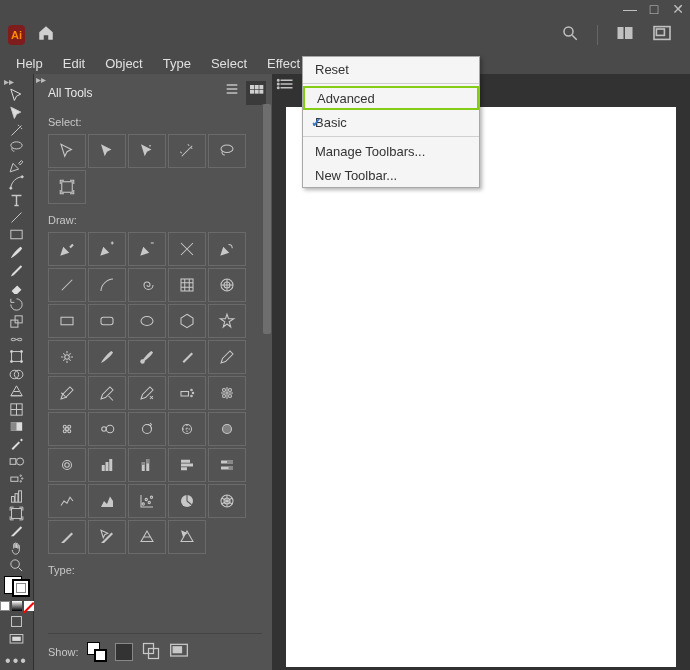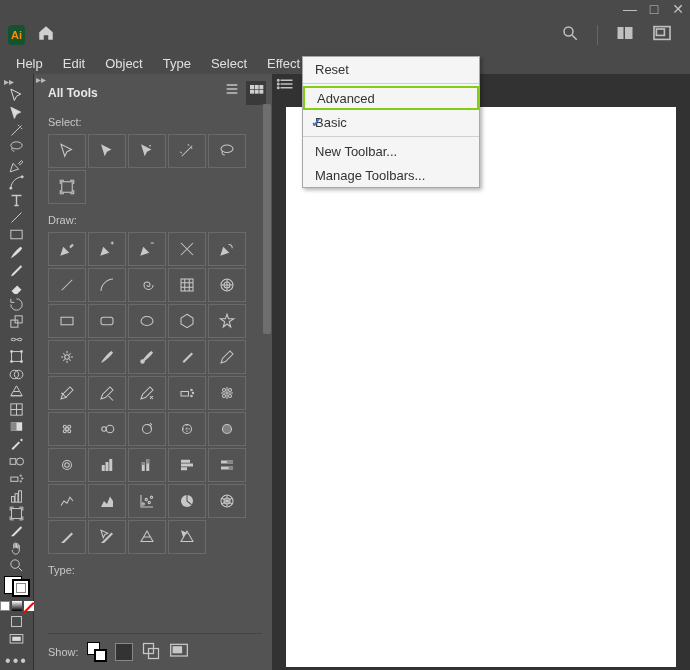--- a/index.html
+++ b/index.html
@@ -1,20 +1,20 @@
 <!DOCTYPE html>
 <html><head>
 <meta charset="utf-8">
 <style>
 *{margin:0;padding:0;box-sizing:border-box;font-family:Arial,sans-serif;user-select:none}
 body{background:#4a4a4a;width:690px;height:670px;overflow:hidden;position:relative}
 .titlebar{height:18px;background:#4a4a4a;display:flex;justify-content:flex-end;align-items:center;padding-right:4px;gap:8px}
 .titlebar span{color:#c0c0c0;font-size:14px;width:16px;text-align:center;line-height:14px}
 .appbar{height:34px;background:#4a4a4a;display:flex;align-items:center;padding:0 8px;gap:12px}
-.ai-badge{background:#14532d;color:#ff8c00;font-size:11px;font-weight:bold;padding:4px 3px;border-radius:4px}
+.ai-badge{background:#7f1d1d;color:#ff8c00;font-size:11px;font-weight:bold;padding:4px 3px;border-radius:4px}
 .home-icon{color:#d0d0d0}
 .appbar-right{margin-left:auto;display:flex;align-items:center;gap:18px;color:#c0c0c0;padding-right:10px}
 .menubar{height:22px;background:#4a4a4a;display:flex;align-items:center;padding:0 6px;gap:0}
 .menu-item{color:#e0e0e0;font-size:13px;padding:2px 10px}
 .content{display:flex;height:calc(670px - 18px - 34px - 22px);position:relative}
 .toolbar{width:34px;background:#4a4a4a;display:flex;flex-direction:column;align-items:center;padding-top:2px;gap:0;border-right:1px solid #2f2f2f}
 .tb-btn{width:28px;height:22px;display:flex;align-items:center;justify-content:center;color:#c8c8c8;position:relative}
 .tb-btn.sel{color:#e8e8e8}
 .tb-btn svg{width:17px;height:17px;stroke:currentColor;fill:none;stroke-width:1.4}
 .dots3{color:#c8c8c8;font-size:16px;letter-spacing:2px;margin-top:4px}
@@ -22,21 +22,21 @@
 .fillstroke .f{position:absolute;top:0;left:0;width:18px;height:18px;background:#fff;border:1px solid #000}
 .fillstroke .s{position:absolute;bottom:0;right:0;width:18px;height:18px;border:2px solid #000;background:#fff}
 .fillstroke .s::after{content:"";position:absolute;inset:2px;border:1px solid #888}
 .smallsw{display:flex;gap:2px;margin-bottom:2px}
 .smallsw span{width:10px;height:10px;display:inline-block}
 .none-red{background:#fff;position:relative}
 .none-red::after{content:"";position:absolute;left:0;top:50%;width:140%;border-top:2px solid red;transform:rotate(-45deg) translate(-15%,-50%)}
 .panel{width:238px;background:#535353;display:flex;flex-direction:column;padding:6px 6px 0 14px;position:relative}
 .panel-chev{position:absolute;left:2px;top:0;color:#bbb;font-size:10px}
 .panel-header{display:flex;align-items:center;justify-content:space-between;height:26px}
-.panel-title{color:#e8e8e8;font-size:12px;font-weight:bold}
+.panel-title{color:#e8e8e8;font-size:12px;font-weight:normal}
 .view-icons{display:flex;gap:6px;color:#d0d0d0}
 .view-icons .active{background:#3a3a3a;padding:2px}
 .section-label{color:#c8c8c8;font-size:11px;font-weight:normal;margin-top:10px;margin-bottom:6px}
 .tool-grid{display:flex;flex-wrap:wrap;gap:2px}
 .tool-cell{width:38px;height:34px;border:1px solid #6a6a6a;display:flex;align-items:center;justify-content:center;color:#c8c8c8;background:#535353}
 .tool-cell svg{width:18px;height:18px;stroke:currentColor;fill:none;stroke-width:1.4}
 .tool-cell.fillwhite svg{fill:currentColor;stroke:none}
 .panel-scroll{position:absolute;right:0;top:30px;bottom:10px;width:10px;background:#535353}
 .panel-scroll .thumb{position:absolute;top:0;width:8px;height:230px;background:#6e6e6e;border-radius:2px;left:1px}
 .panel-footer{display:flex;align-items:center;gap:8px;color:#c8c8c8;font-size:11px;padding:7px 0;margin-top:auto;border-top:1px solid #444}
@@ -661,15 +661,15 @@
     </div>
   </div>
 </div>
 
 <div class="context-menu">
   <div class="cm-item">Reset</div>
   <div class="cm-sep"></div>
   <div class="cm-item cm-highlight">Advanced</div>
   <div class="cm-item cm-check">Basic</div>
   <div class="cm-sep"></div>
+  <div class="cm-item">Manage Toolbars...</div>
   <div class="cm-item">New Toolbar...</div>
-  <div class="cm-item">Manage Toolbars...</div>
 </div>
 
 </body></html>

